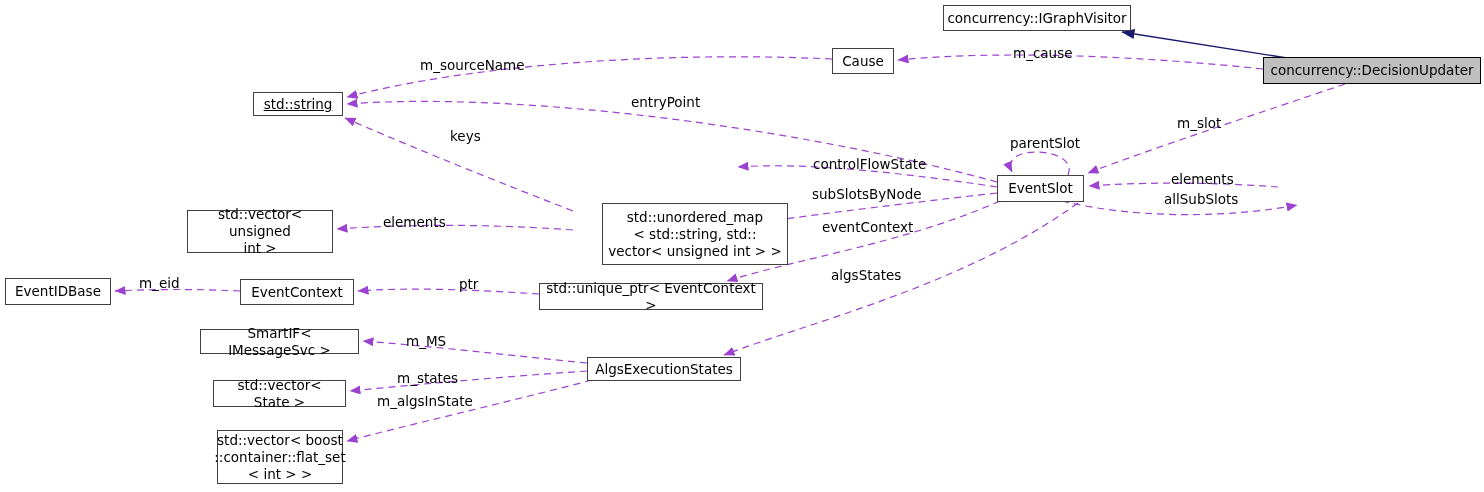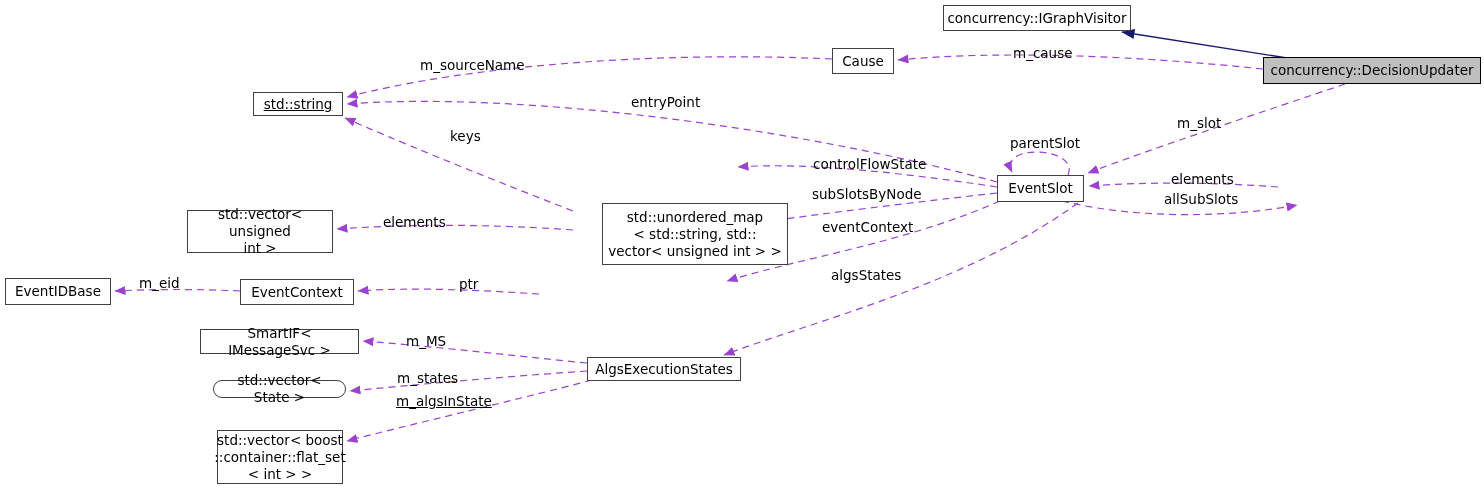--- a/index.html
+++ b/index.html
@@ -83,22 +83,23 @@
     <div class="node" style="left: 832px; top: 48px; width: 62px; height: 26px;">Cause</div>
     <div class="node" style="left: 253px; top: 92px; width: 90px; height: 24px; text-decoration: underline;">std::string</div>
     <div class="node" style="left: 573px; top: 203px; width: 186px; height: 62px; margin-left: 29px;">std::unordered_map
 &lt; std::string, std::
 vector&lt; unsigned int &gt; &gt;</div>
     <div class="node" style="left: 997px; top: 175px; width: 87px; height: 27px;">EventSlot</div>
     <div class="node" style="left: 187px; top: 210px; width: 146px; height: 43px;">std::vector&lt; unsigned
 int &gt;</div>
     <div class="node" style="left: 5px; top: 278px; width: 106px; height: 27px;">EventIDBase</div>
     <div class="node" style="left: 240px; top: 279px; width: 114px; height: 26px;">EventContext</div>
+    <div class="node" style="left: 539px; top: 283px; width: 224px; height: 27px;">std::unique_ptr&lt; EventContext &gt;</div>
     <div class="node" style="left: 200px; top: 329px; width: 159px; height: 25px;">SmartIF&lt; IMessageSvc &gt;</div>
-    <div class="node" style="left: 213px; top: 380px; width: 133px; height: 18px; border-radius: 10px;">std::vector&lt; State &gt;</div>
+    <div class="node" style="left: 213px; top: 380px; width: 133px; height: 27px;">std::vector&lt; State &gt;</div>
     <div class="node" style="left: 587px; top: 357px; width: 154px; height: 24px;">AlgsExecutionStates</div>
     <div class="node" style="left: 217px; top: 430px; width: 126px; height: 54px;">std::vector&lt; boost
 ::container::flat_set
 &lt; int &gt; &gt;</div>
     <div class="edge-label" style="left: 1013px; top: 46px;">m_cause</div>
     <div class="edge-label" style="left: 420px; top: 58px;">m_sourceName</div>
     <div class="edge-label" style="left: 631px; top: 95px;">entryPoint</div>
     <div class="edge-label" style="left: 450px; top: 129px;">keys</div>
     <div class="edge-label" style="left: 813px; top: 157px;">controlFlowState</div>
     <div class="edge-label" style="left: 812px; top: 187px;">subSlotsByNode</div>
@@ -106,14 +107,14 @@
     <div class="edge-label" style="left: 831px; top: 268px;">algsStates</div>
     <div class="edge-label" style="left: 1010px; top: 136px;">parentSlot</div>
     <div class="edge-label" style="left: 1177px; top: 116px;">m_slot</div>
     <div class="edge-label" style="left: 1171px; top: 172px;">elements</div>
     <div class="edge-label" style="left: 1164px; top: 192px;">allSubSlots</div>
     <div class="edge-label" style="left: 383px; top: 215px;">elements</div>
     <div class="edge-label" style="left: 139px; top: 276px;">m_eid</div>
     <div class="edge-label" style="left: 459px; top: 277px;">ptr</div>
     <div class="edge-label" style="left: 406px; top: 334px;">m_MS</div>
     <div class="edge-label" style="left: 397px; top: 371px;">m_states</div>
-    <div class="edge-label" style="left: 396px; top: 394px; text-decoration: underline;">m_algsInState</div>
+    <div class="edge-label" style="left: 377px; top: 394px;">m_algsInState</div>
   </div>
 
 </body></html>

